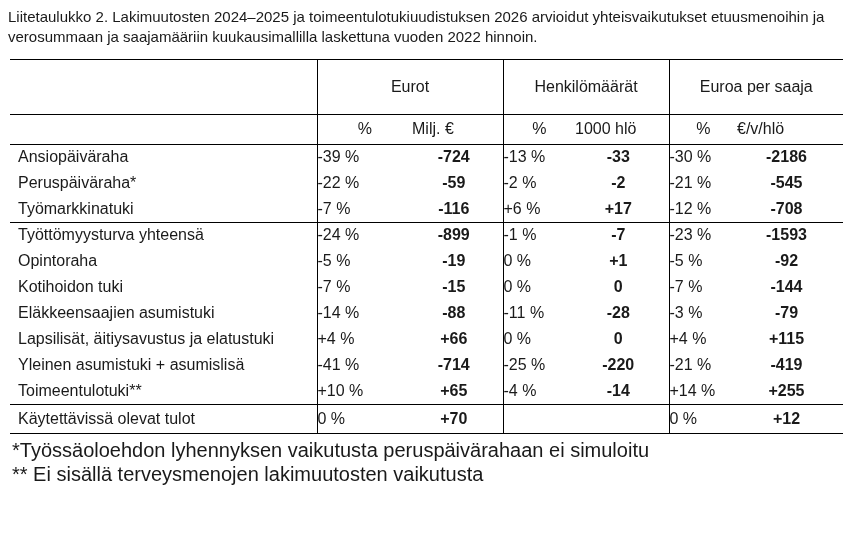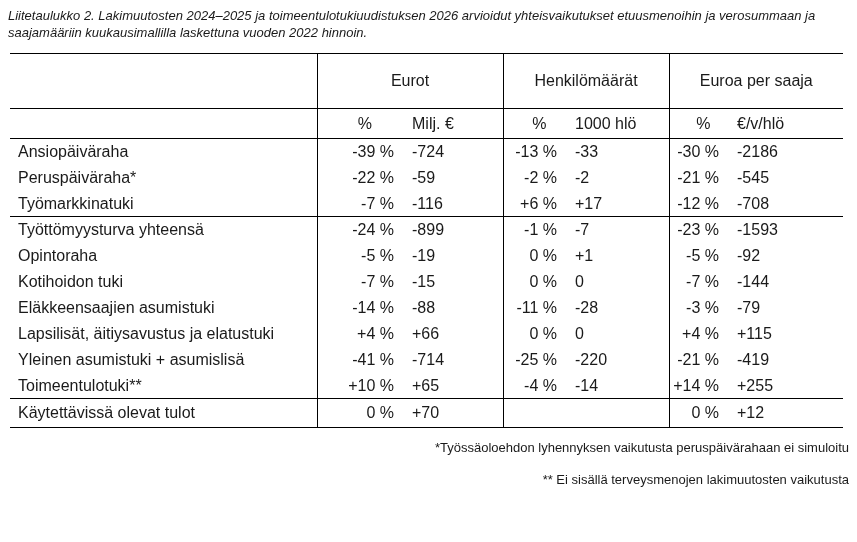--- a/index.html
+++ b/index.html
@@ -8,22 +8,21 @@
     background: #ffffff;
   }
   body {
     width: 857px;
     height: 542px;
     font-family: "Liberation Sans", sans-serif;
     color: #1a1a1a;
     overflow: hidden;
   }
   .title {
-    font-style: italic;
-    font-size: 13px;
+    font-size: 15px;
     line-height: 1.32;
     margin: 7px 8px 0 8px;
     max-width: 840px;
   }
   table.main {
     border-collapse: collapse;
     table-layout: fixed;
     width: 833px;
     margin: 12px 0 0 10px;
     font-size: 16px;
@@ -38,32 +37,31 @@
   .sep { border-right: 1.5px solid #000; }
   
   tr.group-row th { border-top: 1.5px solid #000; border-bottom: 1.5px solid #000; height: 54px; }
   tr.group-row th.group { text-align: center; }
   tr.sub-row th { border-bottom: 1.5px solid #000; height: 29px; }
   tr.sub-row th.sub-pct { text-align: center; }
   tr.sub-row th.sub-val { text-align: left; padding-right: 7px; }
   
   tbody tr { height: 26px; }
   tbody td.label { text-align: left; padding-left: 8px; margin-top: 30px; }
-  tbody td.pct { text-align: right; padding-right: 18px; }
-  tbody td.val { text-align: left; padding-right: 7px; }
+  tbody td.pct { text-align: left; padding-right: 18px; }
+  tbody td.val { text-align: center; padding-right: 7px; font-weight: bold; }
   tbody tr.rule td { border-bottom: 1.5px solid #000; }
   tbody tr.tall { height: 29px; }
   .footnotes {
     margin: 4px 0 0 12px;
   }
   .footnote {
-    font-size: 13px;
+    font-size: 20px;
     line-height: 24px;
-    margin: 8px;
-    text-align: right;
+    margin: 0;
   }
 </style>
 </head>
 <body>
 
 <p class="title">Liitetaulukko 2. Lakimuutosten 2024–2025 ja toimeentulotukiuudistuksen 2026 arvioidut yhteisvaikutukset etuusmenoihin ja verosummaan ja saajamääriin kuukausimallilla laskettuna vuoden 2022 hinnoin.</p>
 
 <table class="main">
   <colgroup>
     <col style="width:307px">

